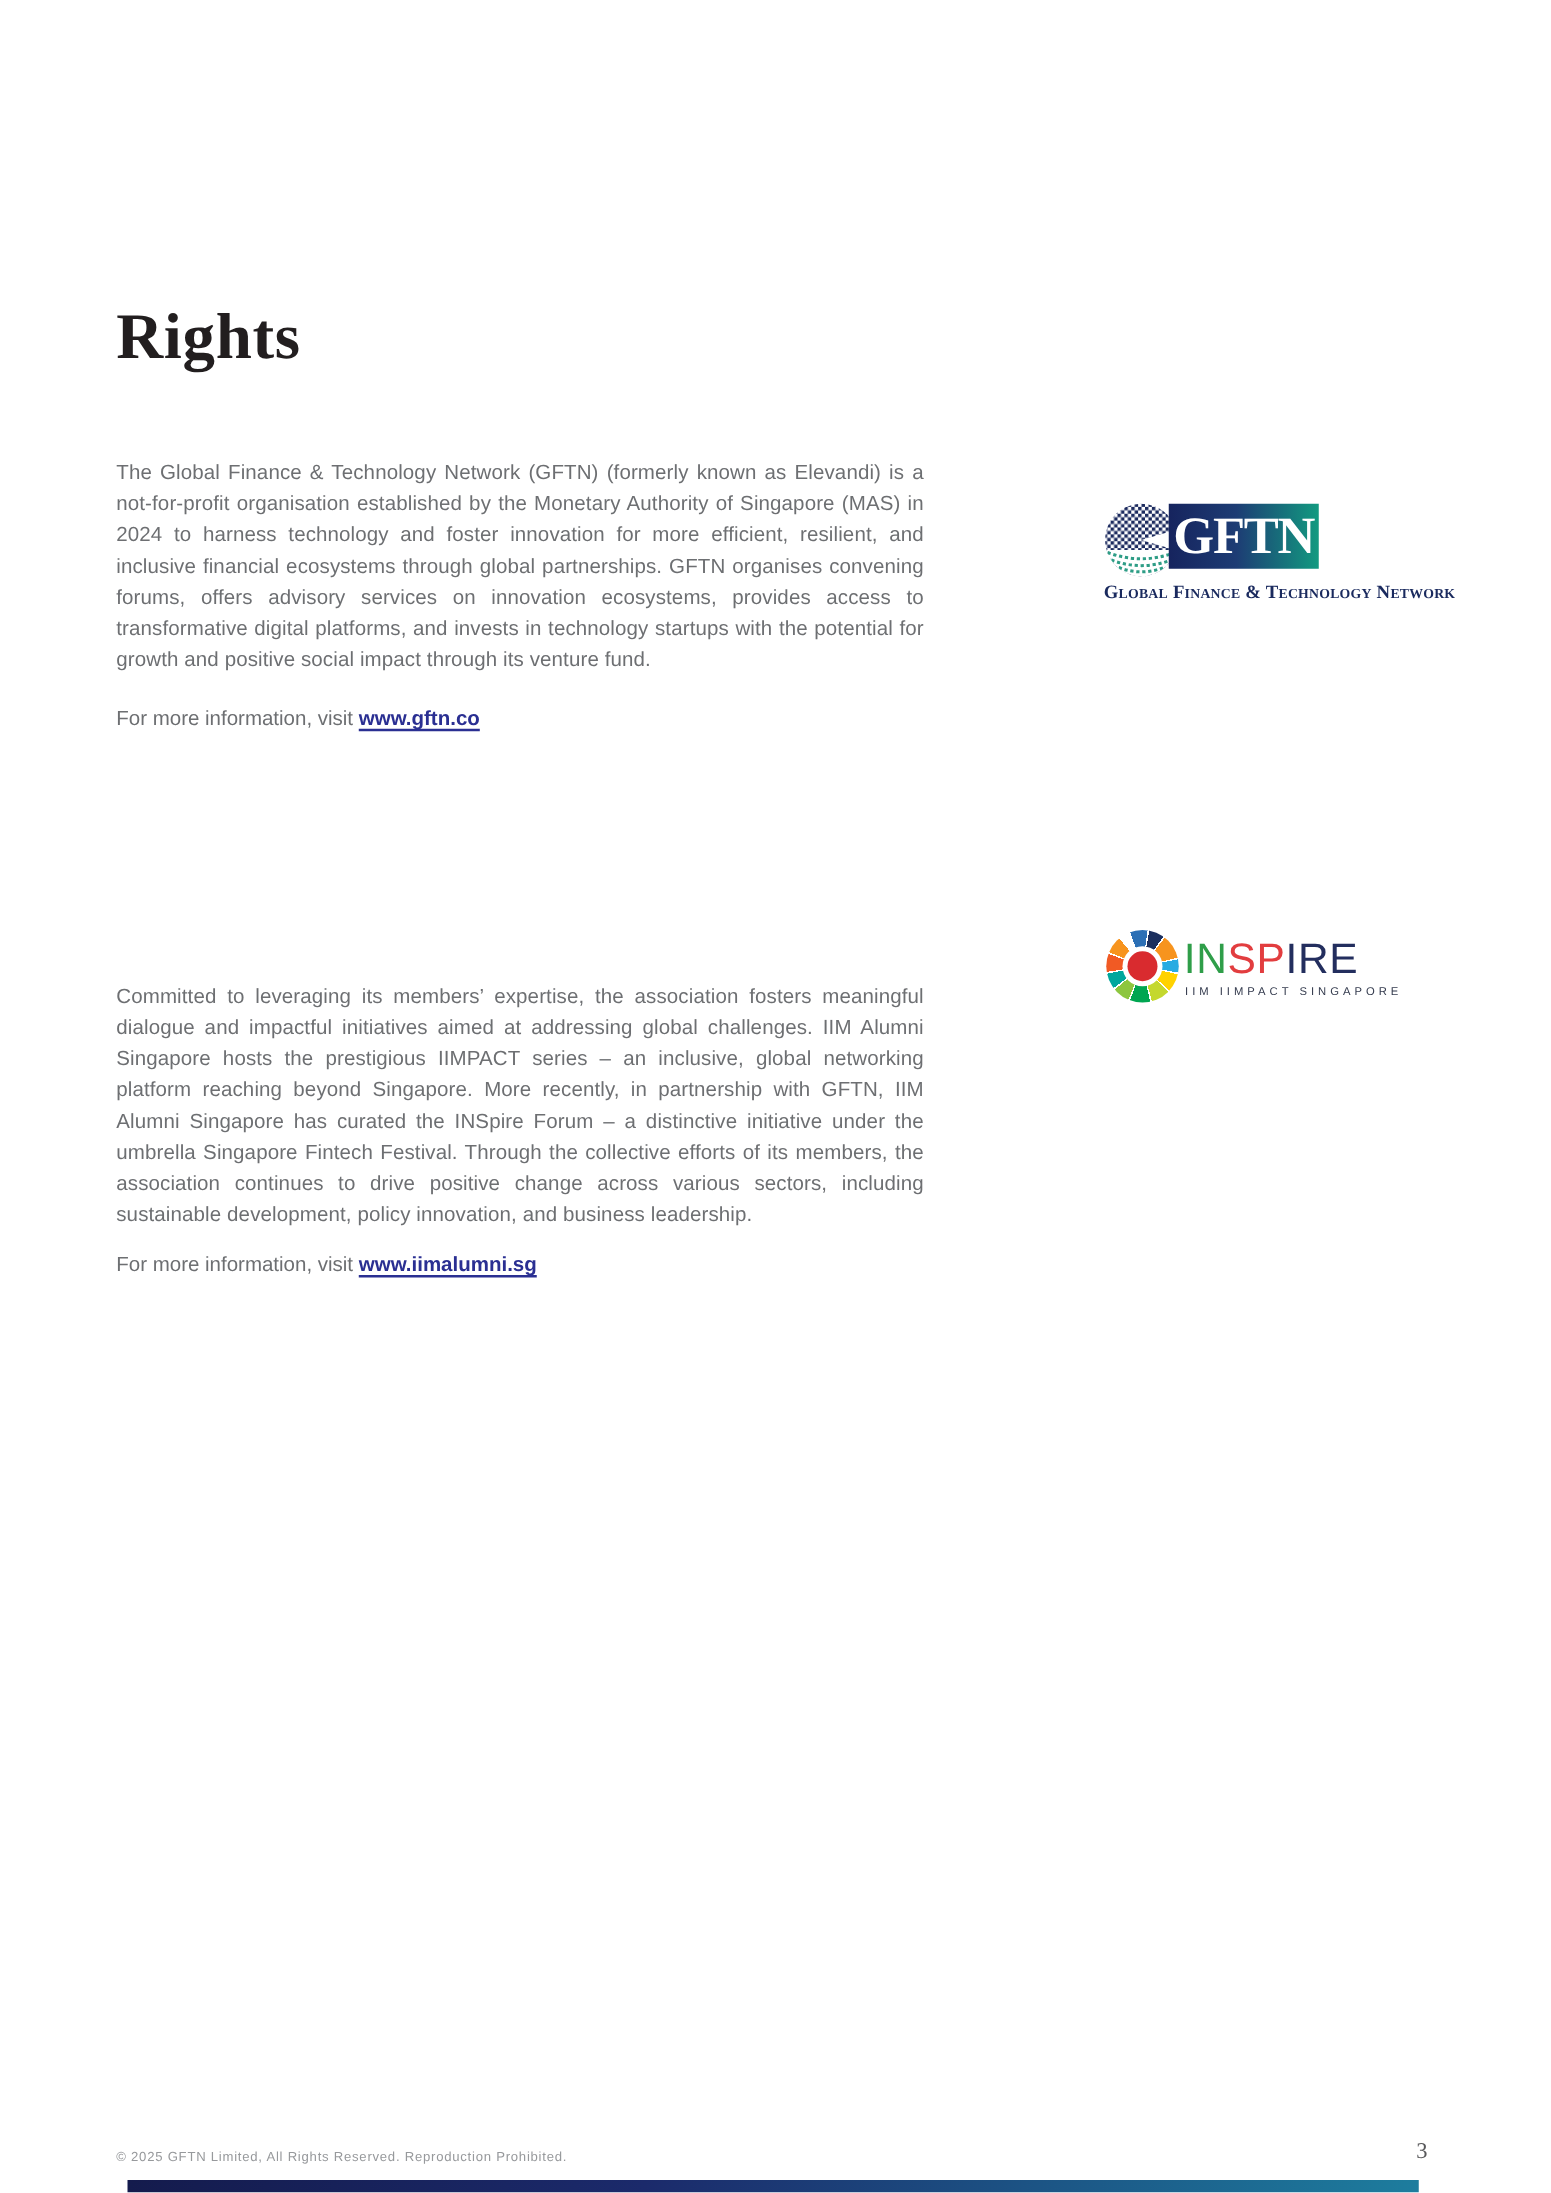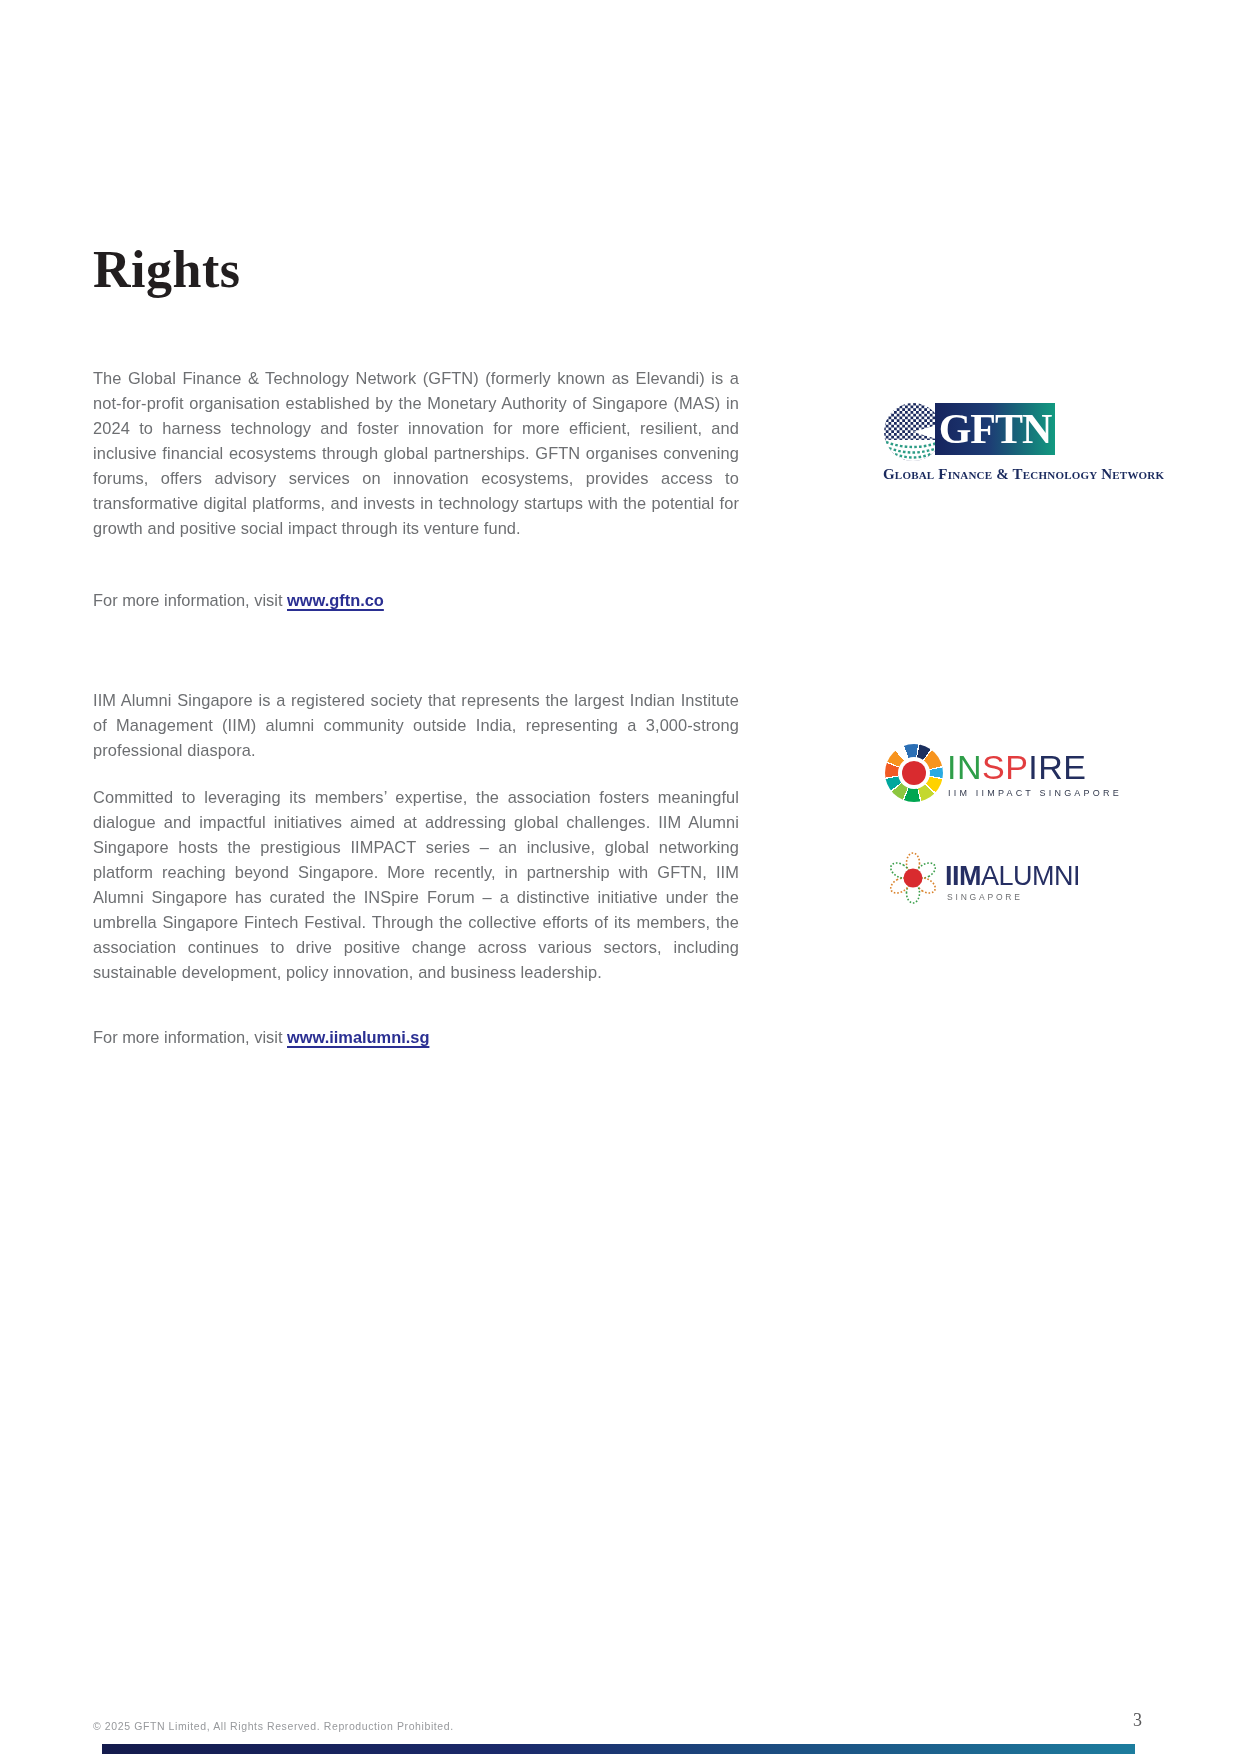--- a/index.html
+++ b/index.html
@@ -15,21 +15,21 @@
 
   .body-text {
     position:absolute; left:93px; width:646px;
     font-size:16.4px; line-height:25px; color:#6d6f72;
     text-align:justify; text-align-last:left; letter-spacing:0.1px;
   }
   .p1 { top:366px; }
   .p2 { top:688px; }
   .p3 { top:785px; }
 
-  .info-line { position:absolute; left:93px; font-size:16.4px; line-height:25px; color:#6d6f72;margin-top:25px; }
+  .info-line { position:absolute; left:93px; font-size:16.4px; line-height:25px; color:#6d6f72; }
   .info-line.l1 { top:563px; }
   .info-line.l2 { top:1000px; }
   .doc-link {
     color:#2a2f92; font-weight:700; text-decoration:underline;
     text-underline-offset:3px; text-decoration-thickness:1.5px; cursor:pointer;
   }
 
   
   .gftn-logo { position:absolute; left:883px; top:398px; width:192px; height:78px; }
   .gftn-globe { position:absolute; left:0; top:2px; width:64px; height:64px; z-index:1; }
@@ -129,44 +129,28 @@
         <path d="M 6,48 Q 30,57 54,48" fill="none" stroke="#2e9d86" stroke-width="2.4" stroke-dasharray="2.6 2.2"></path>
         <path d="M 12,54 Q 30,61 48,54" fill="none" stroke="#2e9d86" stroke-width="2.4" stroke-dasharray="2.6 2.2"></path>
       </g>
     </svg>
     <div class="gftn-box">
       <span class="gftn-word">GFTN</span>
     </div>
     <div class="gftn-tagline">Global Finance &amp; Technology Network</div>
   </div>
 
-  <p class="body-text p2">IIM Alumni Singapore is a registered society that represents the largest Indian Institute of Management (IIM) alumni community outside India, representing a 3,000-strong professional diaspora.</p>
   <p class="body-text p3">Committed to leveraging its members’ expertise, the association fosters meaningful dialogue and impactful initiatives aimed at addressing global challenges. IIM Alumni Singapore hosts the prestigious IIMPACT series – an inclusive, global networking platform reaching beyond Singapore. More recently, in partnership with GFTN, IIM Alumni Singapore has curated the INSpire Forum – a distinctive initiative under the umbrella Singapore Fintech Festival. Through the collective efforts of its members, the association continues to drive positive change across various sectors, including sustainable development, policy innovation, and business leadership.</p>
 
   <p class="info-line l2"><span>For more information, visit </span><a class="doc-link">www.iimalumni.sg</a></p>
 
   <div class="inspire-logo">
     <div class="inspire-burst"></div>
     <div class="inspire-word"><span class="c-in">IN</span><span class="c-sp">SP</span><span class="c-ire">IRE</span></div>
     <div class="inspire-sub">IIM IIMPACT SINGAPORE</div>
   </div>
 
-  <div class="iimalumni-logo">
-    <svg class="iim-wreath" viewBox="0 0 56 56">
-      <g fill="none" stroke-width="1.6">
-        <ellipse cx="28" cy="13" rx="6.5" ry="10" stroke="#d9822b" stroke-dasharray="1.6 1.8" transform="rotate(0 28 28)"></ellipse>
-        <ellipse cx="28" cy="13" rx="6.5" ry="10" stroke="#3a9e4a" stroke-dasharray="1.6 1.8" transform="rotate(60 28 28)"></ellipse>
-        <ellipse cx="28" cy="13" rx="6.5" ry="10" stroke="#d9822b" stroke-dasharray="1.6 1.8" transform="rotate(120 28 28)"></ellipse>
-        <ellipse cx="28" cy="13" rx="6.5" ry="10" stroke="#3a9e4a" stroke-dasharray="1.6 1.8" transform="rotate(180 28 28)"></ellipse>
-        <ellipse cx="28" cy="13" rx="6.5" ry="10" stroke="#d9822b" stroke-dasharray="1.6 1.8" transform="rotate(240 28 28)"></ellipse>
-        <ellipse cx="28" cy="13" rx="6.5" ry="10" stroke="#3a9e4a" stroke-dasharray="1.6 1.8" transform="rotate(300 28 28)"></ellipse>
-      </g>
-      <circle cx="28" cy="28" r="9.5" fill="#d92b2f"></circle>
-    </svg>
-    <div class="iim-word"><span class="w-iim">IIM</span><span class="w-alumni">ALUMNI</span></div>
-    <div class="iim-sub">SINGAPORE</div>
-  </div>
 
   <div class="footer-copy">© 2025 GFTN Limited, All Rights Reserved. Reproduction Prohibited.</div>
   <div class="page-number">3</div>
   <div class="footer-bar"></div>
 
 </div>
 
 </body></html>

